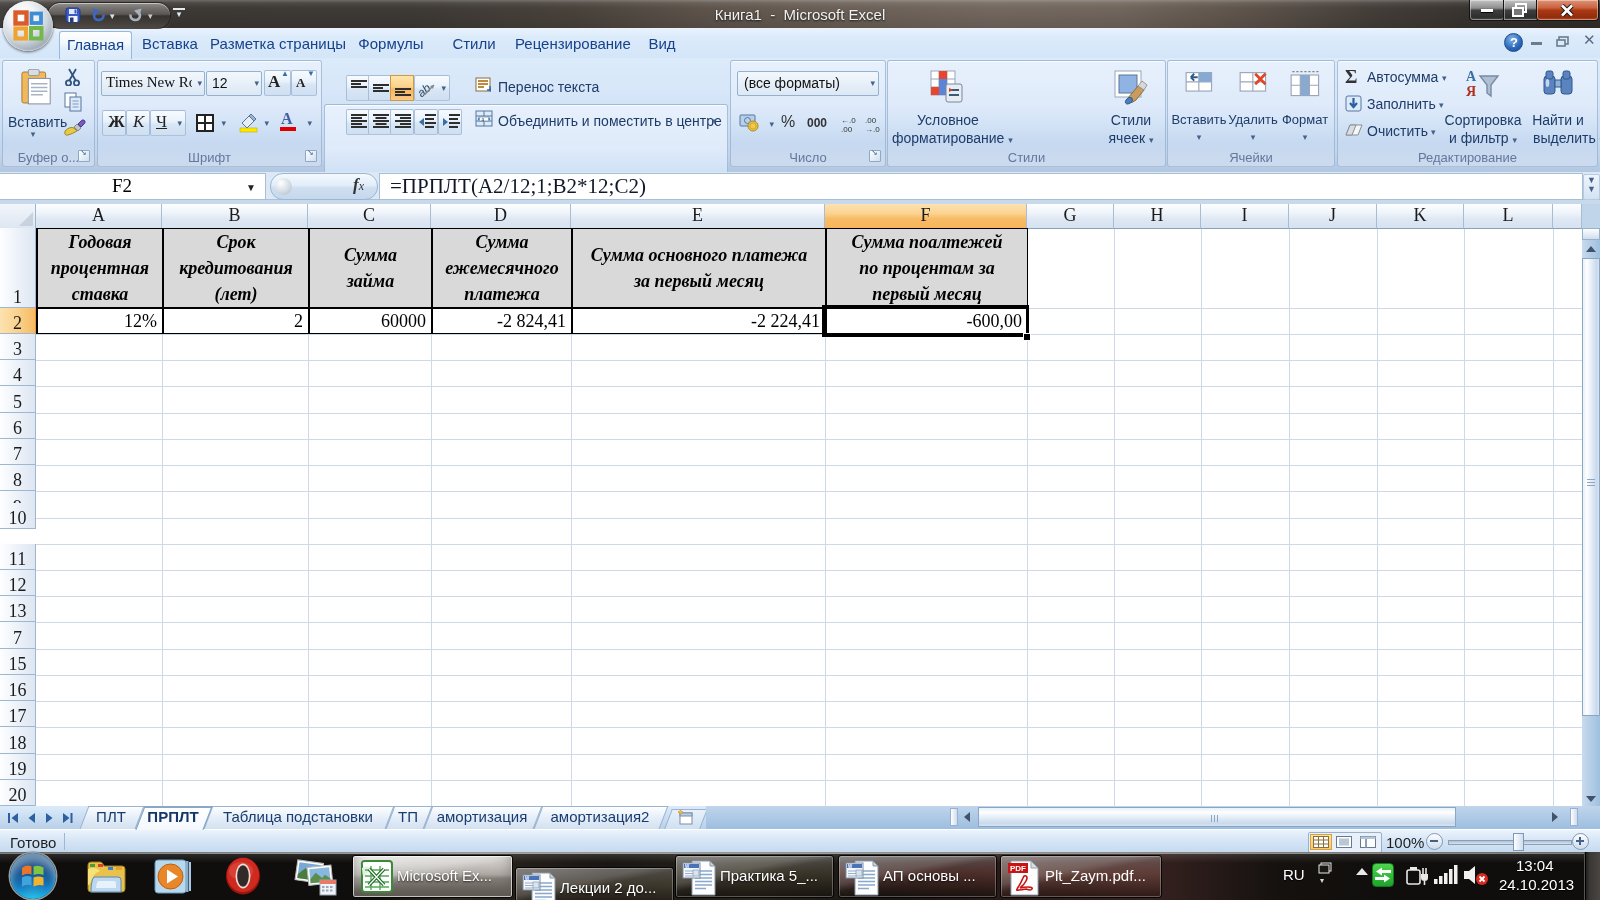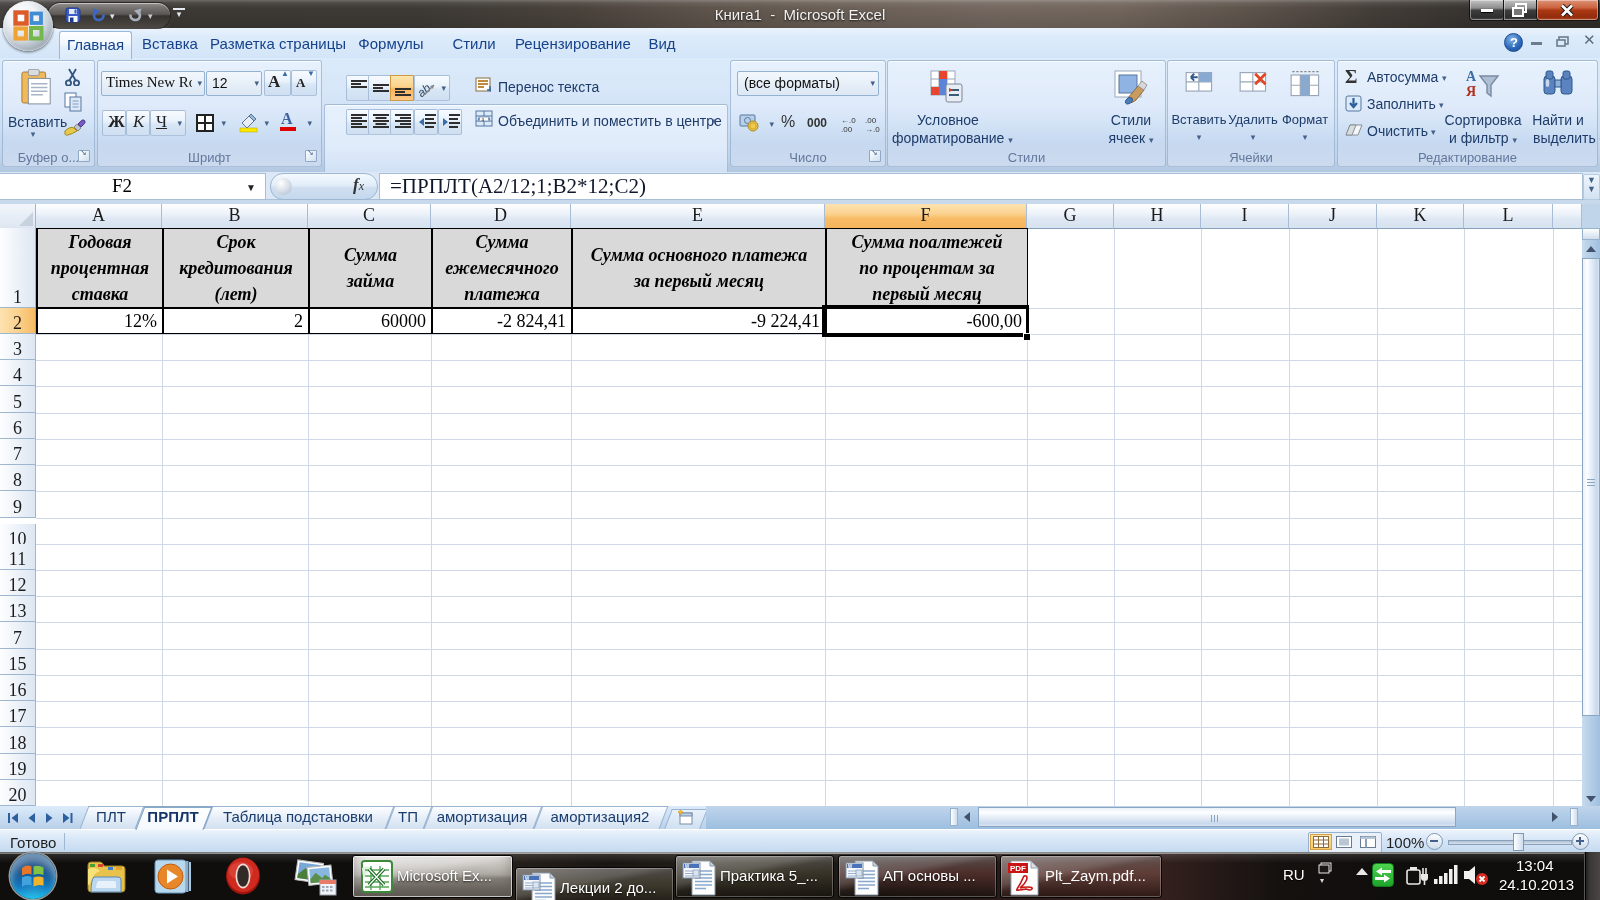--- a/index.html
+++ b/index.html
@@ -602,21 +602,21 @@
 <div class="ab colhdr" style="left:1553px;width:28px;"></div>
 <div class="ab rowhdr" style="top:24px;height:79px;display:flex;align-items:flex-end;justify-content:center;line-height:20px;">1</div>
 <div class="ab rowhdr rowhdr-sel" style="top:104px;height:25px;display:flex;align-items:flex-end;justify-content:center;line-height:20px;">2</div>
 <div class="ab rowhdr" style="top:130px;height:25.19999999999999px;display:flex;align-items:flex-end;justify-content:center;line-height:20px;">3</div>
 <div class="ab rowhdr" style="top:156.2px;height:25.19999999999999px;display:flex;align-items:flex-end;justify-content:center;line-height:20px;">4</div>
 <div class="ab rowhdr" style="top:182.39999999999998px;height:25.30000000000001px;display:flex;align-items:flex-end;justify-content:center;line-height:20px;">5</div>
 <div class="ab rowhdr" style="top:208.7px;height:25.19999999999999px;display:flex;align-items:flex-end;justify-content:center;line-height:20px;">6</div>
 <div class="ab rowhdr" style="top:234.89999999999998px;height:25.200000000000045px;display:flex;align-items:flex-end;justify-content:center;line-height:20px;">7</div>
 <div class="ab rowhdr" style="top:261.1px;height:25.19999999999999px;display:flex;align-items:flex-end;justify-content:center;line-height:20px;">8</div>
 <div class="ab rowhdr" style="top:287.3px;height:25.30000000000001px;display:flex;align-items:flex-end;justify-content:center;line-height:20px;">9</div>
-<div class="ab rowhdr" style="top:320px;height:25.199999999999932px;display:flex;align-items:flex-end;justify-content:center;line-height:20px;">10</div>
+<div class="ab rowhdr" style="top:299px;height:25.199999999999932px;display:flex;align-items:flex-end;justify-content:center;line-height:20px;">10</div>
 <div class="ab rowhdr" style="top:339.79999999999995px;height:25.200000000000045px;display:flex;align-items:flex-end;justify-content:center;line-height:20px;">11</div>
 <div class="ab rowhdr" style="top:366.0px;height:25.200000000000045px;display:flex;align-items:flex-end;justify-content:center;line-height:20px;">12</div>
 <div class="ab rowhdr" style="top:392.20000000000005px;height:25.199999999999932px;display:flex;align-items:flex-end;justify-content:center;line-height:20px;">13</div>
 <div class="ab rowhdr" style="top:418.4px;height:25.300000000000068px;display:flex;align-items:flex-end;justify-content:center;line-height:20px;">7</div>
 <div class="ab rowhdr" style="top:444.70000000000005px;height:25.199999999999932px;display:flex;align-items:flex-end;justify-content:center;line-height:20px;">15</div>
 <div class="ab rowhdr" style="top:470.9px;height:25.200000000000045px;display:flex;align-items:flex-end;justify-content:center;line-height:20px;">16</div>
 <div class="ab rowhdr" style="top:497.1px;height:25.199999999999932px;display:flex;align-items:flex-end;justify-content:center;line-height:20px;">17</div>
 <div class="ab rowhdr" style="top:523.3px;height:25.300000000000068px;display:flex;align-items:flex-end;justify-content:center;line-height:20px;">18</div>
 <div class="ab rowhdr" style="top:549.6px;height:25.199999999999932px;display:flex;align-items:flex-end;justify-content:center;line-height:20px;">19</div>
 <div class="ab rowhdr" style="top:575.8px;height:25.200000000000045px;display:flex;align-items:flex-end;justify-content:center;line-height:20px;">20</div>
@@ -624,21 +624,21 @@
 <div class="ab tcell thead" style="left:0px;top:0px;width:124px;height:78px;border:1px solid #000;border-left-width:2px;">Годовая<br>процентная<br>ставка</div>
 <div class="ab tcell thead" style="left:126px;top:0px;width:144px;height:78px;border:1px solid #000;border-left-width:2px;">Срок<br>кредитования<br>(лет)</div>
 <div class="ab tcell thead" style="left:272px;top:0px;width:121px;height:78px;border:1px solid #000;border-left-width:2px;">Сумма<br>займа</div>
 <div class="ab tcell thead" style="left:395px;top:0px;width:138px;height:78px;border:1px solid #000;border-left-width:2px;">Сумма<br>ежемесячного<br>платежа</div>
 <div class="ab tcell thead" style="left:535px;top:0px;width:252px;height:78px;border:1px solid #000;border-left-width:2px;">Сумма основного платежа<br>за первый месяц</div>
 <div class="ab tcell thead" style="left:789px;top:0px;width:200px;height:78px;border:1px solid #000;border-left-width:2px;">Сумма поалтежей<br>по процентам за<br>первый месяц</div>
 <div class="ab tcell tval" style="left:0px;top:80px;width:119px;height:24px;border:1px solid #000;border-left-width:2px;padding-right:5px;">12%</div>
 <div class="ab tcell tval" style="left:126px;top:80px;width:139px;height:24px;border:1px solid #000;border-left-width:2px;padding-right:5px;">2</div>
 <div class="ab tcell tval" style="left:272px;top:80px;width:116px;height:24px;border:1px solid #000;border-left-width:2px;padding-right:5px;">60000</div>
 <div class="ab tcell tval" style="left:395px;top:80px;width:133px;height:24px;border:1px solid #000;border-left-width:2px;padding-right:5px;">-2 824,41</div>
-<div class="ab tcell tval" style="left:535px;top:80px;width:247px;height:24px;border:1px solid #000;border-left-width:2px;padding-right:5px;">-9 224,41</div>
+<div class="ab tcell tval" style="left:535px;top:80px;width:247px;height:24px;border:1px solid #000;border-left-width:2px;padding-right:5px;">-2 224,41</div>
 <div class="ab tcell tval" style="left:789px;top:80px;width:195px;height:24px;border:1px solid #000;border-left-width:2px;padding-right:5px;">-600,00</div>
 </div>
 <div class="ab" style="left:822px;top:101px;width:207px;height:32px;border:3px solid #000;box-sizing:border-box;"></div>
 <div class="ab" style="left:1023px;top:129px;width:6px;height:6px;background:#000;border:1px solid #fff;"></div>
 
 <div class="ab" id="vsb">
  <div class="ab" style="left:0;top:24px;width:18px;height:12px;background:linear-gradient(180deg,#fdfeff,#cfdded);border:1px solid #96b1cc;box-sizing:border-box;"></div>
  <div class="ab" style="left:0;top:36px;width:18px;height:18px;background:linear-gradient(90deg,#c8daee,#9fc0e0);box-sizing:border-box;">
   <div style="position:absolute;left:4px;top:6px;width:0;height:0;border-left:5px solid transparent;border-right:5px solid transparent;border-bottom:6px solid #41536b;"></div>
         </div>

